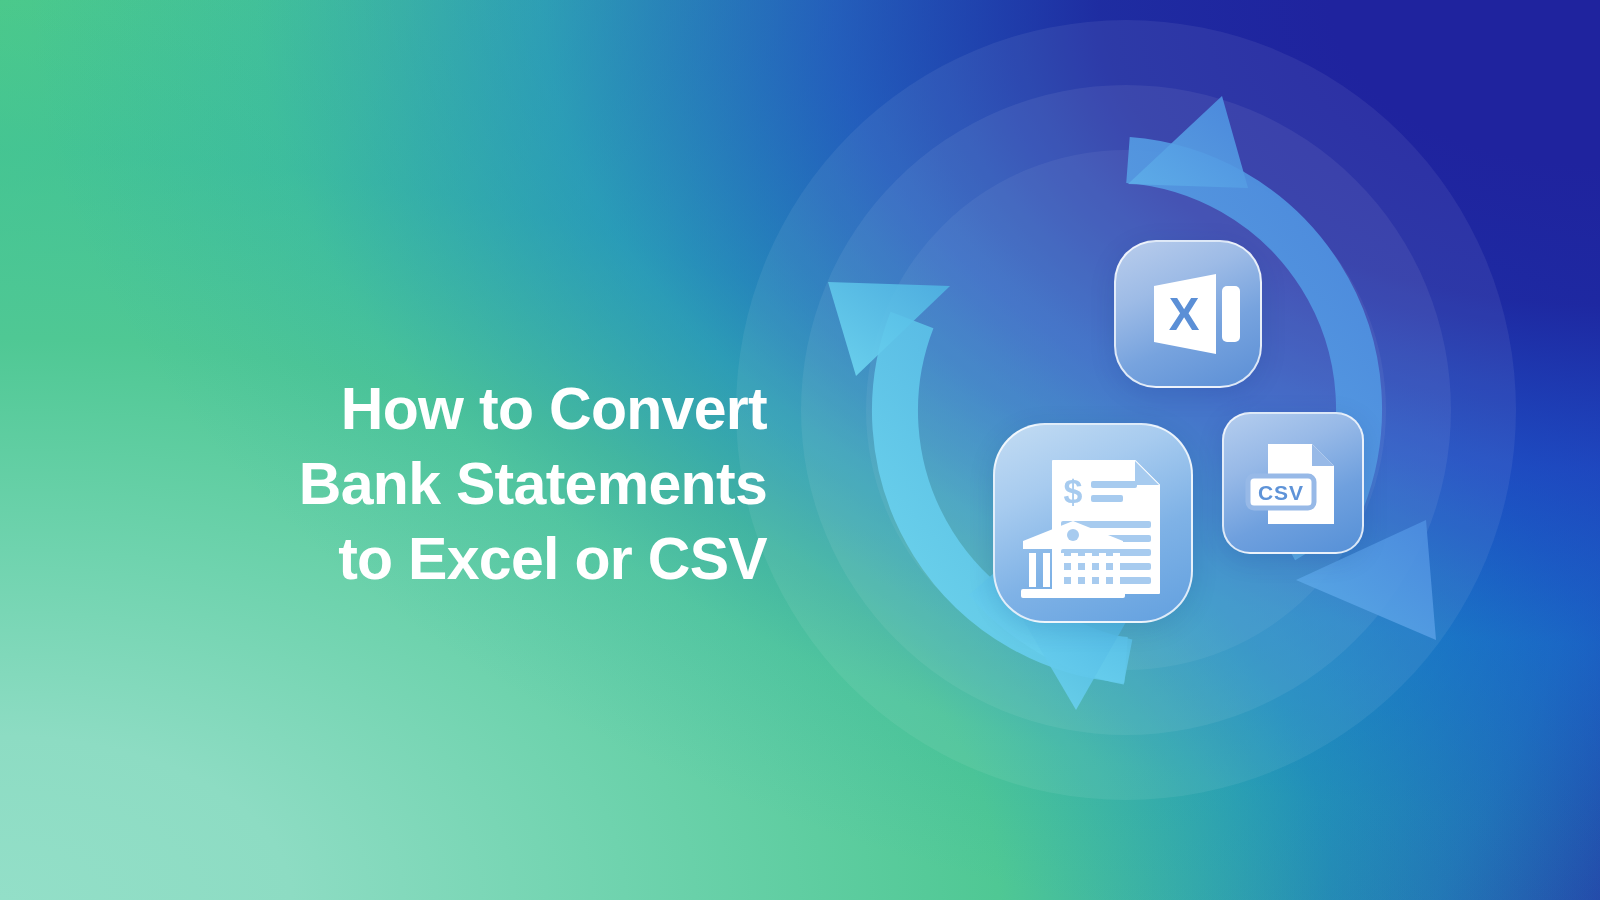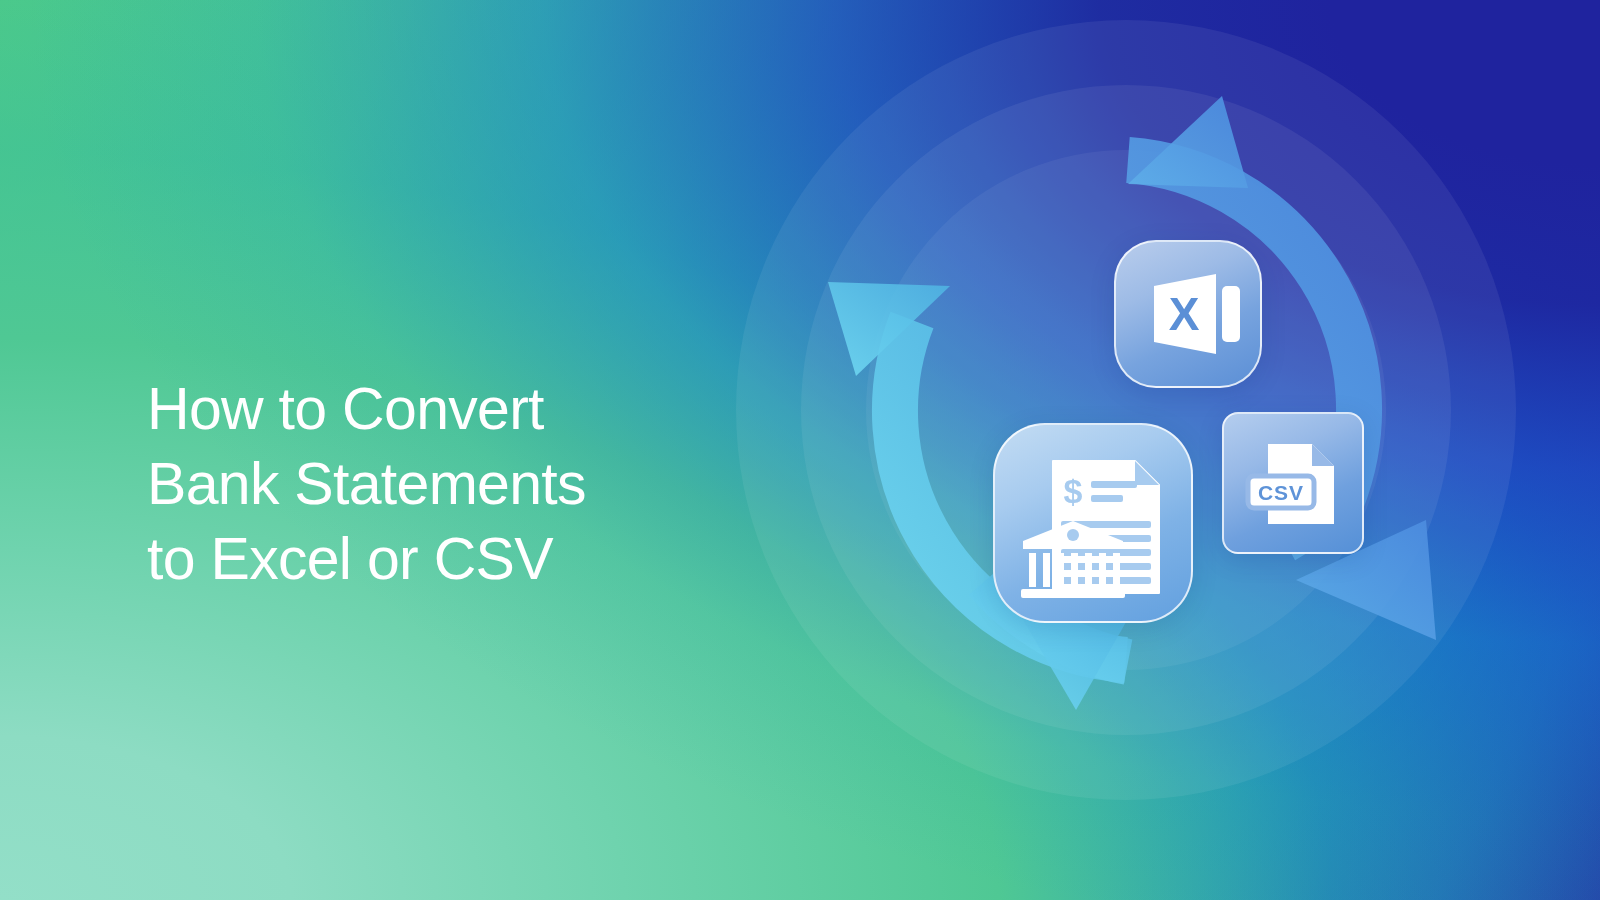--- a/index.html
+++ b/index.html
@@ -70,37 +70,38 @@
   }
   #tile-bank {
     left: 993px; top: 423px;
     width: 196px; height: 196px;
     border-radius: 52px;
     background: linear-gradient(155deg, #c3dcf3 0%, #a7cbef 30%, #7fb2e6 62%, #62a0df 100%);
   }
   #tile-csv {
     left: 1222px; top: 412px;
     width: 138px; height: 138px;
-    border-radius: 16px;
+    border-radius: 28px;
     background: linear-gradient(155deg, #b4cdee 0%, #97b9e7 32%, #6fa0de 64%, #5590d7 100%);
   }
   .tile svg { display: block; }
 
   
   #headline {
     position: absolute;
     left: 147px;
     top: 332px;
     width: 620px;
     color: #ffffff;
     font-size: 59px;
-    font-weight: normal;
+    font-weight: bold;
     line-height: 75px;
     letter-spacing: -0.7px;
     white-space: pre-line;
+    text-align: right;
   }
 </style>
 </head>
 <body>
 
 <div id="banner">
 
   <div class="ring" id="ring-outer"></div>
   <div class="ring" id="ring-mid"></div>
   <div class="ring" id="ring-inner"></div>

